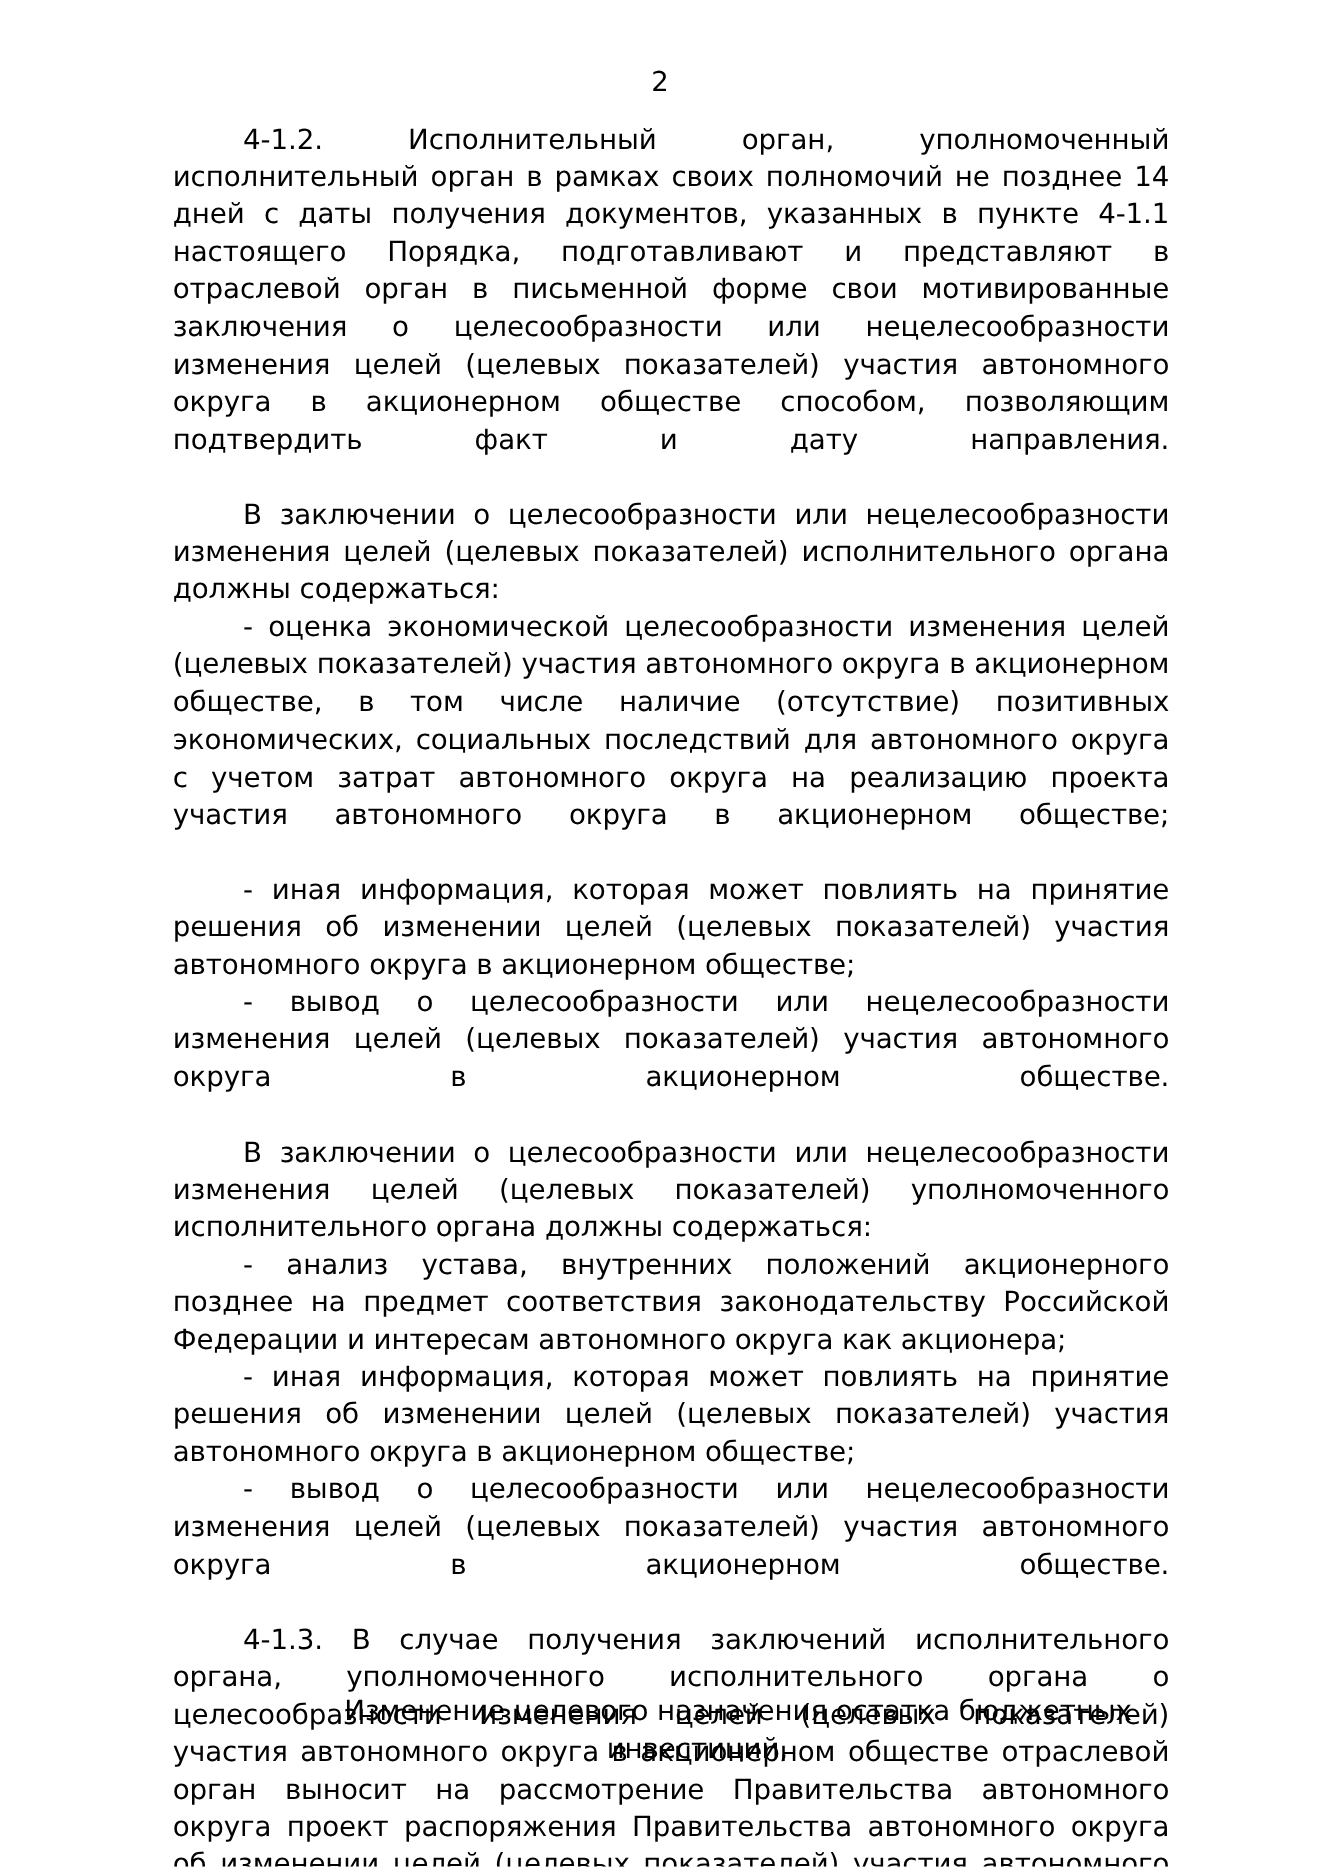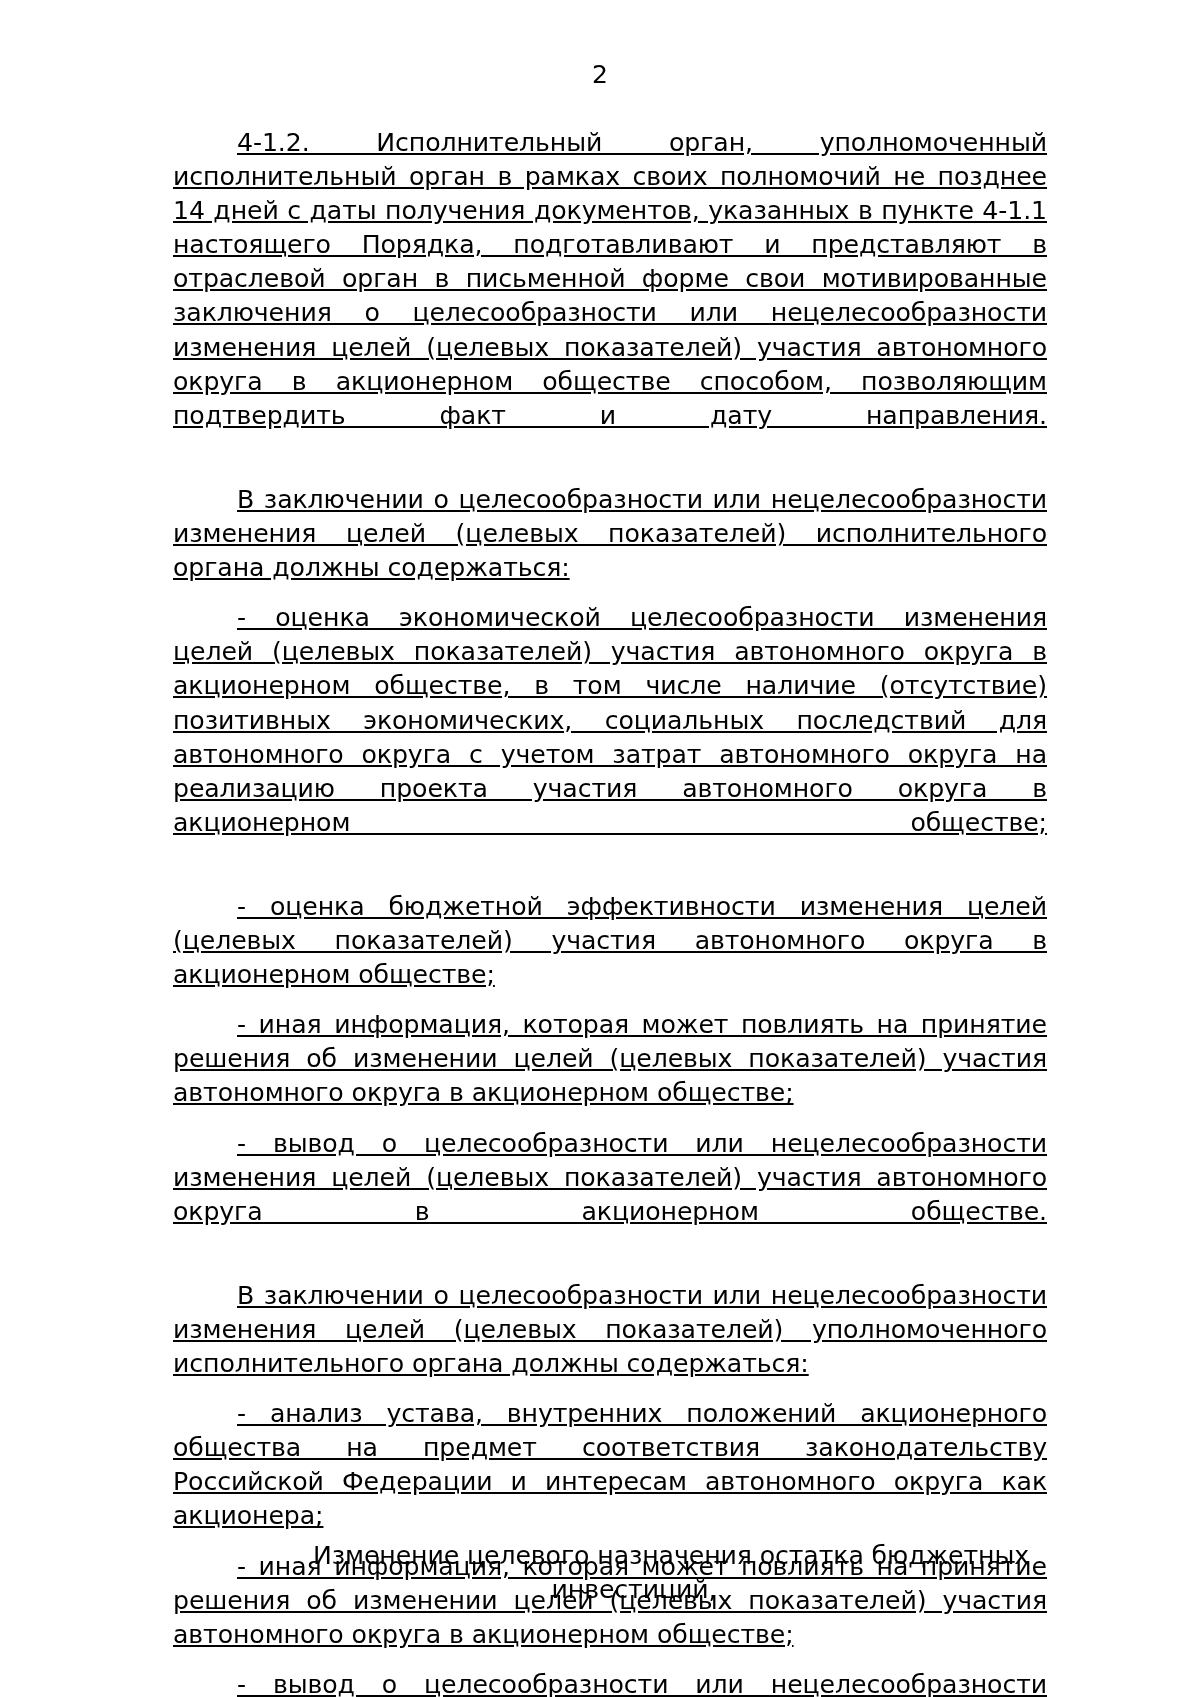--- a/index.html
+++ b/index.html
@@ -34,25 +34,24 @@
     left: 157px;
     width: 906px;
     font-size: 25.2px;
     line-height: 34.1px;
     text-align: justify;
     text-justify: inter-word;
     color: #000000;
     letter-spacing: -0.1px;
   }
   .body-text p {
-    margin: 16px;
+    margin: 0;
     padding: 0;
     text-indent: 64px;
     text-align: justify;
-    text-decoration: underline;
   }
   
   .body-text p.just-last::after {
     content: "";
     display: inline-block;
     width: 100%;
   }
   .closing {
     position: absolute;
     left: 157px;
@@ -71,25 +70,24 @@
 <body>
 
 <div class="page">
 
   <div class="page-number">2</div>
 
   <div class="body-text">
     <p class="just-last">4-1.2. Исполнительный орган, уполномоченный исполнительный орган в рамках своих полномочий не позднее 14 дней с даты получения документов, указанных в пункте 4-1.1 настоящего Порядка, подготавливают и представляют в отраслевой орган в письменной форме свои мотивированные заключения о целесообразности или нецелесообразности изменения целей (целевых показателей) участия автономного округа в акционерном обществе способом, позволяющим подтвердить факт и дату направления.</p>
     <p>В заключении о целесообразности или нецелесообразности изменения целей (целевых показателей) исполнительного органа должны содержаться:</p>
     <p class="just-last">- оценка экономической целесообразности изменения целей (целевых показателей) участия автономного округа в акционерном обществе, в том числе наличие (отсутствие) позитивных экономических, социальных последствий для автономного округа с учетом затрат автономного округа на реализацию проекта участия автономного округа в акционерном обществе;</p>
-    <p>- оценка бюджетной эффективности изменения целей (целевых показателей) участия автономного округа в акционерном обществе;</p>
     <p>- иная информация, которая может повлиять на принятие решения об изменении целей (целевых показателей) участия автономного округа в акционерном обществе;</p>
     <p class="just-last">- вывод о целесообразности или нецелесообразности изменения целей (целевых показателей) участия автономного округа в акционерном обществе.</p>
     <p>В заключении о целесообразности или нецелесообразности изменения целей (целевых показателей) уполномоченного исполнительного органа должны содержаться:</p>
-    <p>- анализ устава, внутренних положений акционерного общества на предмет соответствия законодательству Российской Федерации и интересам автономного округа как акционера;</p>
+    <p>- анализ устава, внутренних положений акционерного позднее на предмет соответствия законодательству Российской Федерации и интересам автономного округа как акционера;</p>
     <p>- иная информация, которая может повлиять на принятие решения об изменении целей (целевых показателей) участия автономного округа в акционерном обществе;</p>
     <p class="just-last">- вывод о целесообразности или нецелесообразности изменения целей (целевых показателей) участия автономного округа в акционерном обществе.</p>
     <p class="just-last">4-1.3. В случае получения заключений исполнительного органа, уполномоченного исполнительного органа о целесообразности изменения целей (целевых показателей) участия автономного округа в акционерном обществе отраслевой орган выносит на рассмотрение Правительства автономного округа проект распоряжения Правительства автономного округа об изменении целей (целевых показателей) участия автономного округа в акционерном обществе.</p>
 
   </div>
 
   <div class="closing">Изменение целевого назначения остатка бюджетных инвестиций,</div>
 
 </div>
 

